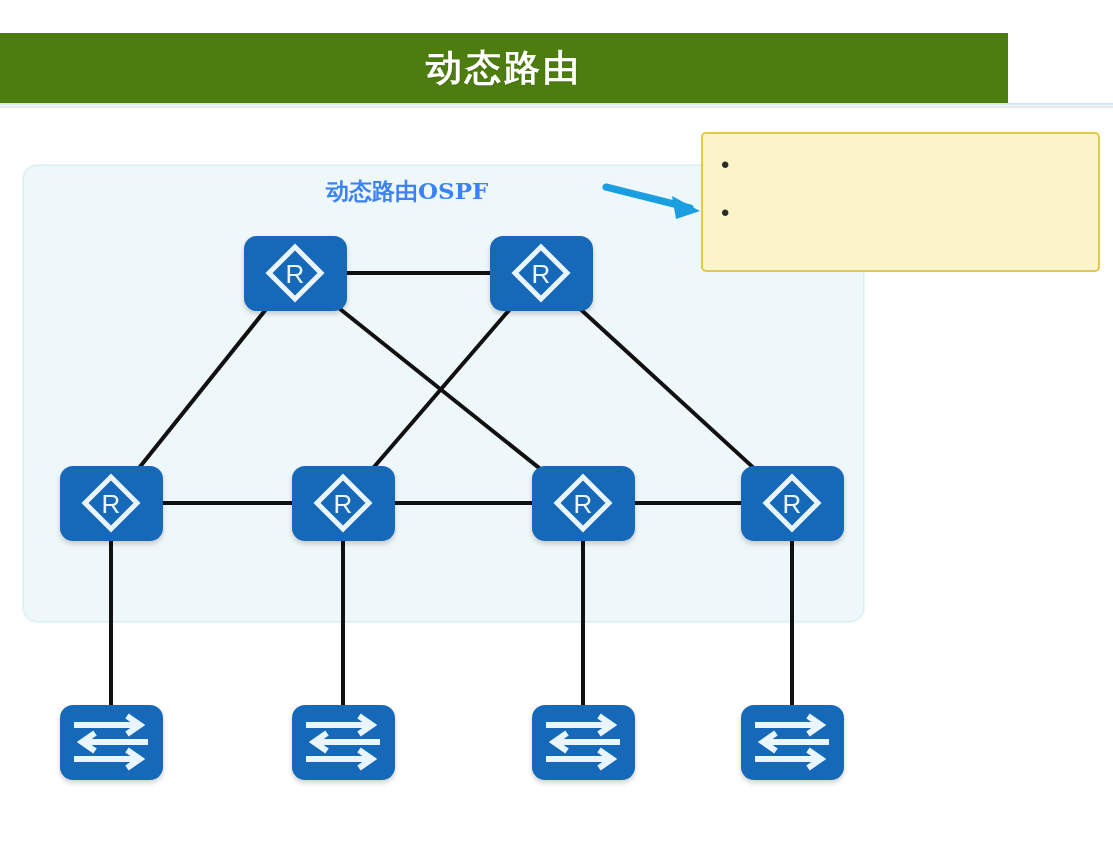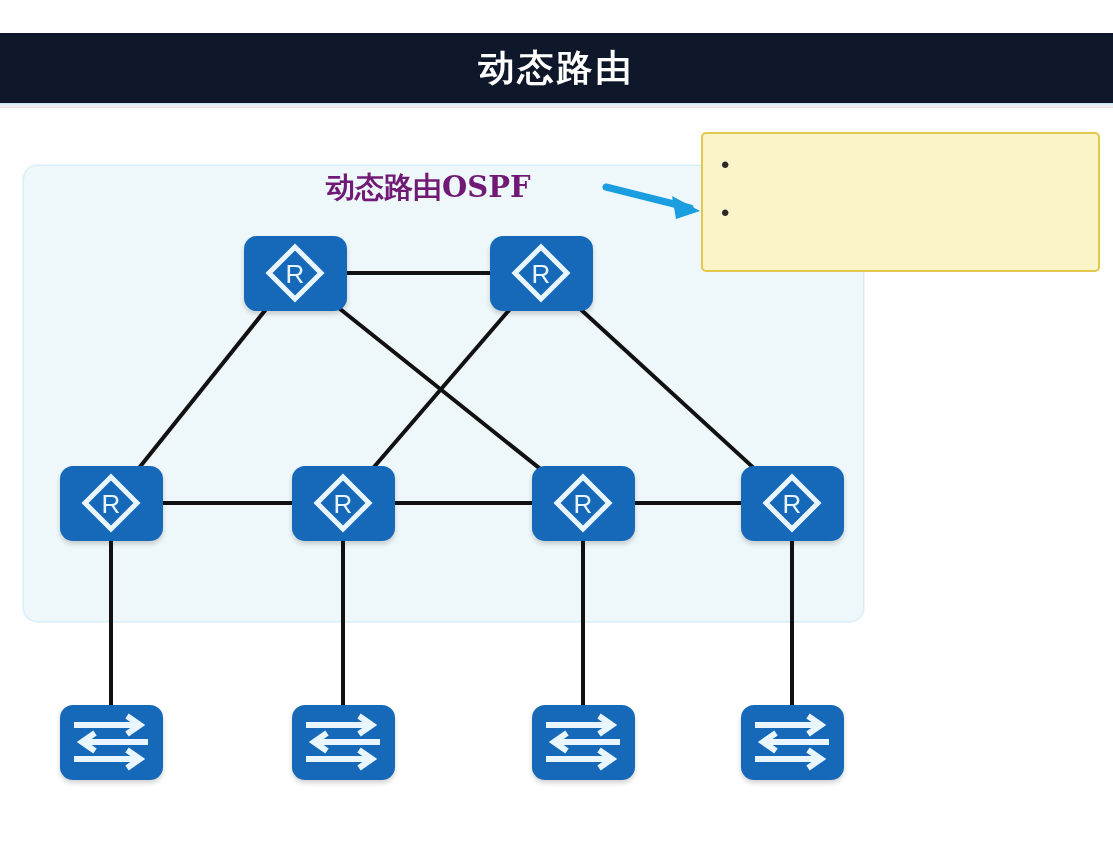--- a/index.html
+++ b/index.html
@@ -13,23 +13,23 @@
     position: relative;
     overflow: hidden;
     font-family: "Liberation Sans", "DejaVu Sans", sans-serif;
   }
 
   
   #banner {
     position: absolute;
     left: 0;
     top: 33px;
-    width: 1113px;
+    width: 1008px;
     height: 70px;
-    background: #0f172a;
+    background: #4d7c0f;
     display: flex;
     align-items: center;
     justify-content: center;
   }
   #banner-title {
     color: #ffffff;
     font-size: 36px;
     font-weight: bold;
     letter-spacing: 3px;
     font-family: "DejaVu Sans", "Liberation Sans", sans-serif;
@@ -52,24 +52,24 @@
     width: 839px;
     height: 455px;
     background: #eef7fa;
     border: 1px solid #d8eef6;
     border-radius: 14px;
     box-shadow: 0 0 0 1px rgba(216,238,246,0.5);
   }
   #ospf-label {
     position: absolute;
     left: 326px;
-    top: 168px;
-    font-size: 29px;
+    top: 176px;
+    font-size: 23px;
     font-weight: bold;
-    color: #701a75;
+    color: #3b82f6;
     font-family: "DejaVu Serif", "Liberation Serif", serif;
     letter-spacing: 0px;
     white-space: nowrap;
   }
 
   
   #topology {
     position: absolute;
     left: 0;
     top: 0;

